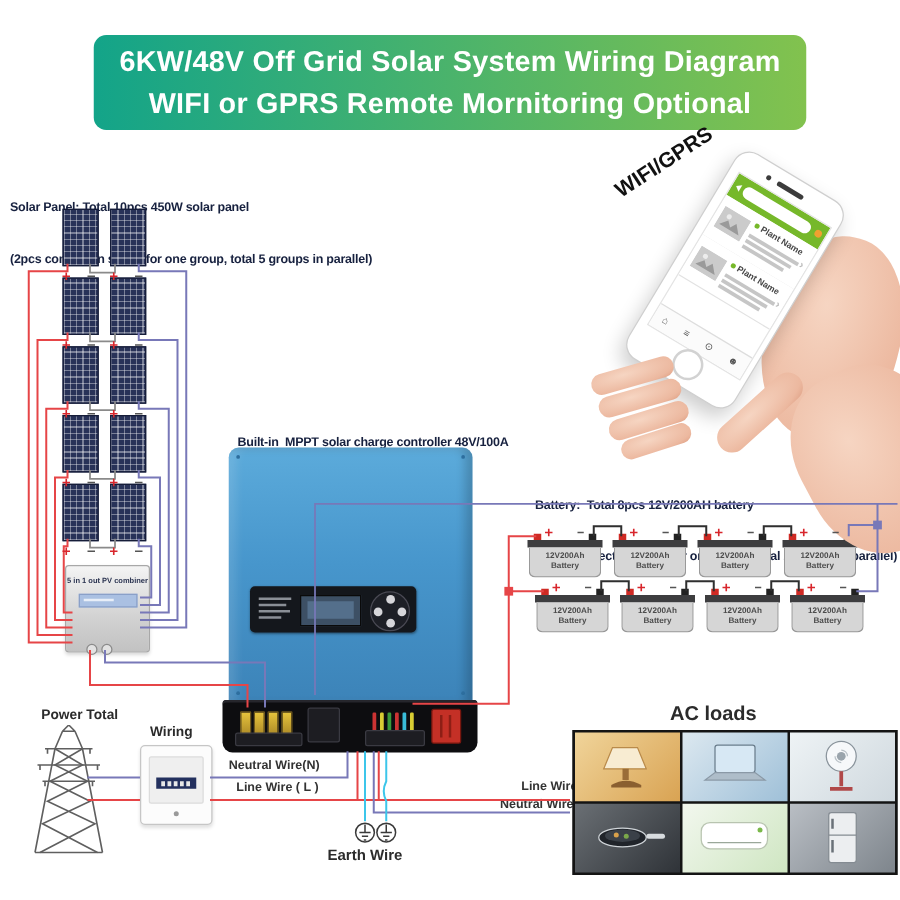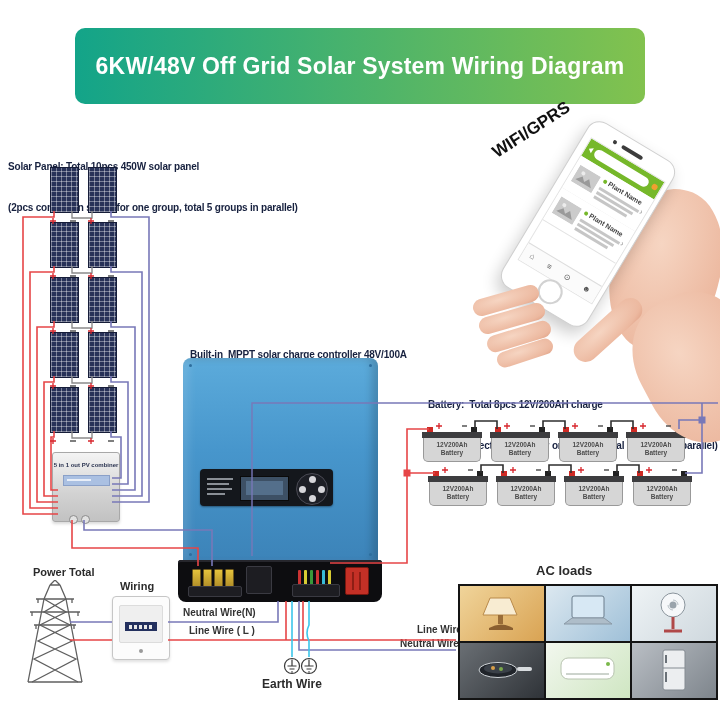--- a/index.html
+++ b/index.html
@@ -112,31 +112,32 @@
   .t-minus{stroke:#555;fill:none;stroke-width:1.3;}
   .gnd{stroke:#3a3a3a;fill:none;stroke-width:1.2;}
 </style>
 </head>
 <body>
 
 <div class="stage">
 
   <div class="banner">
     <span>6KW/48V Off Grid Solar System Wiring Diagram</span>
+    <span>WIFI or GPRS Remote Mornitoring Optional</span>
   </div>
 
   <div class="cap" style="left:8px;top:133px;">
     <div>Solar Panel: Total 10pcs 450W solar panel</div>
     <div>(2pcs connect in series for one group, total 5 groups in parallel)</div>
   </div>
   <div class="cap" style="left:190px;top:321px;">
     <div>Built-in  MPPT solar charge controller 48V/100A</div>
   </div>
   <div class="cap" style="left:428px;top:371px;">
-    <div>Battery:  Total 8pcs 12V/200AH charge</div>
+    <div>Battery:  Total 8pcs 12V/200AH battery</div>
     <div>(4pcs connect in series for one group, total 2 groups in parallel)</div>
   </div>
 
   <div>
     <div class="panel" style="left:50px;top:167px;"></div>
     <div class="panel" style="left:88px;top:167px;"></div>
     <div class="panel" style="left:50px;top:222px;"></div>
     <div class="panel" style="left:88px;top:222px;"></div>
     <div class="panel" style="left:50px;top:277px;"></div>
     <div class="panel" style="left:88px;top:277px;"></div>
@@ -278,21 +279,21 @@
     <span class="dot"></span>
   </div>
 
   <div class="plbl" style="left:33px;top:566px;">Power Total</div>
   <div class="plbl" style="left:120px;top:580px;">Wiring</div>
   <div class="wlbl" style="left:183px;top:607px;">Neutral Wire(N)</div>
   <div class="wlbl" style="left:189px;top:625px;">Line Wire ( L )</div>
   <div class="wlbl" style="left:417px;top:624px;">Line Wire ( L )</div>
   <div class="wlbl" style="left:400px;top:638px;">Neutral Wire(N)</div>
   <div class="plbl" style="left:262px;top:677px;font-size:12px;">Earth Wire</div>
-  <div class="plbl" style="left:536px;top:563px;font-size:13px;">AC loads</div>
+  <div class="plbl" style="left:536px;top:563px;font-size:16px;">AC loads</div>
   <div class="plbl" style="left:487px;top:120px;font-size:17px;transform:rotate(-33deg);color:#111;">WIFI/GPRS</div>
 
   <div class="ac-grid">
     <div class="tile" style="background:linear-gradient(135deg,#f0d49a,#d9a353);">
       <svg width="83" height="54" viewBox="0 0 83 54">
         <path d="M30 12 h20 l7 17 h-34 z" fill="#f8ecd2" stroke="#b98a4a"></path>
         <rect x="38" y="29" width="5" height="9" fill="#9a6d38"></rect>
         <path d="M29 42 q12 -7 24 0 l0 2 h-24 z" fill="#8a5f30"></path>
       </svg>
     </div>

